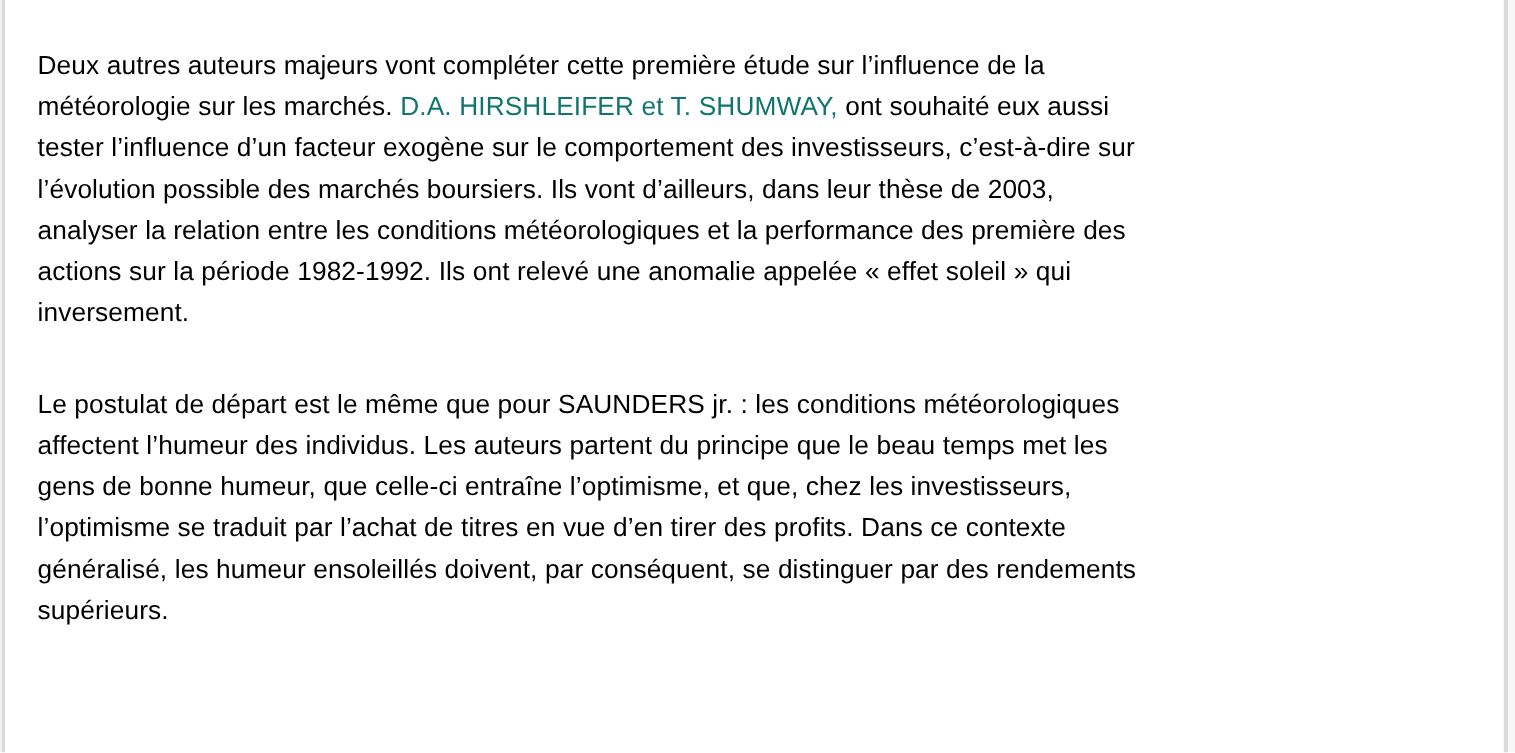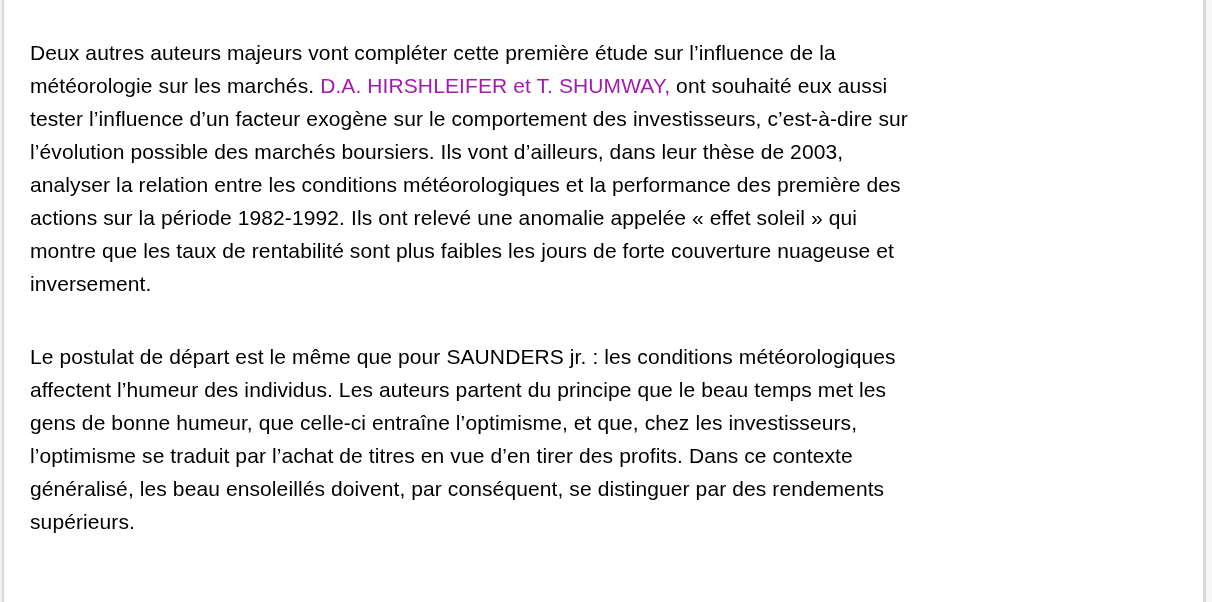--- a/index.html
+++ b/index.html
@@ -52,30 +52,29 @@
 </style>
 </head>
 <body style="color: rgb(0, 0, 0); background: rgb(255, 255, 255);">
 
 <div class="page-edge left"></div>
 <div class="page-edge right"></div>
 
 <div class="doc">
   <div class="para first">
     <div class="line">Deux autres auteurs majeurs vont compléter cette première étude sur l’influence de la</div>
-    <div class="line"><span>météorologie sur les marchés. </span><span class="hl" style="color: #a21caf;">D.A. HIRSHLEIFER et T. SHUMWAY,</span><span> ont souhaité eux aussi</span></div>
+    <div class="line"><span>météorologie sur les marchés. </span><span class="hl" style="color: #0f766e;">D.A. HIRSHLEIFER et T. SHUMWAY,</span><span> ont souhaité eux aussi</span></div>
     <div class="line">tester l’influence d’un facteur exogène sur le comportement des investisseurs, c’est-à-dire sur</div>
     <div class="line">l’évolution possible des marchés boursiers. Ils vont d’ailleurs, dans leur thèse de 2003,</div>
     <div class="line">analyser la relation entre les conditions météorologiques et la performance des première des</div>
     <div class="line">actions sur la période 1982-1992. Ils ont relevé une anomalie appelée « effet soleil » qui</div>
-    <div class="line">montre que les taux de rentabilité sont plus faibles les jours de forte couverture nuageuse et</div>
     <div class="line">inversement.</div>
   </div>
 
   <div class="para second">
     <div class="line">Le postulat de départ est le même que pour SAUNDERS jr. : les conditions météorologiques</div>
     <div class="line">affectent l’humeur des individus. Les auteurs partent du principe que le beau temps met les</div>
     <div class="line">gens de bonne humeur, que celle-ci entraîne l’optimisme, et que, chez les investisseurs,</div>
     <div class="line">l’optimisme se traduit par l’achat de titres en vue d’en tirer des profits. Dans ce contexte</div>
-    <div class="line">généralisé, les beau ensoleillés doivent, par conséquent, se distinguer par des rendements</div>
+    <div class="line">généralisé, les humeur ensoleillés doivent, par conséquent, se distinguer par des rendements</div>
     <div class="line">supérieurs.</div>
   </div>
 </div>
 
 </body></html>

